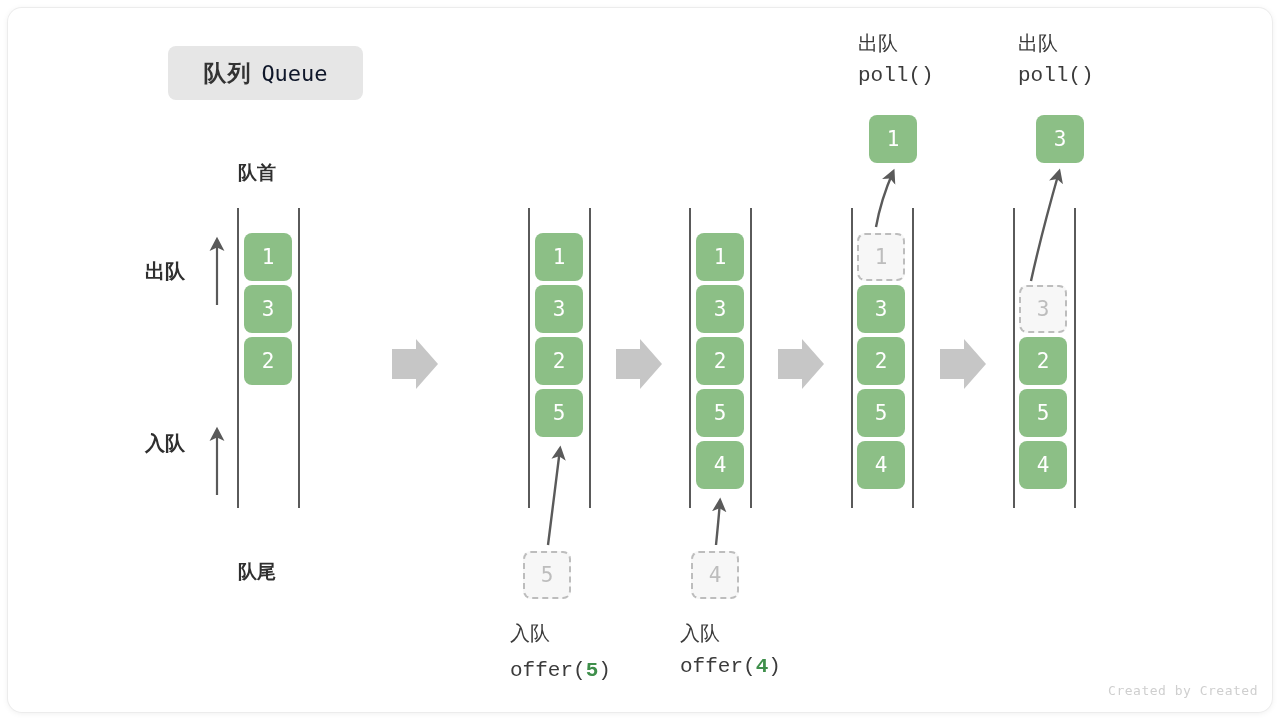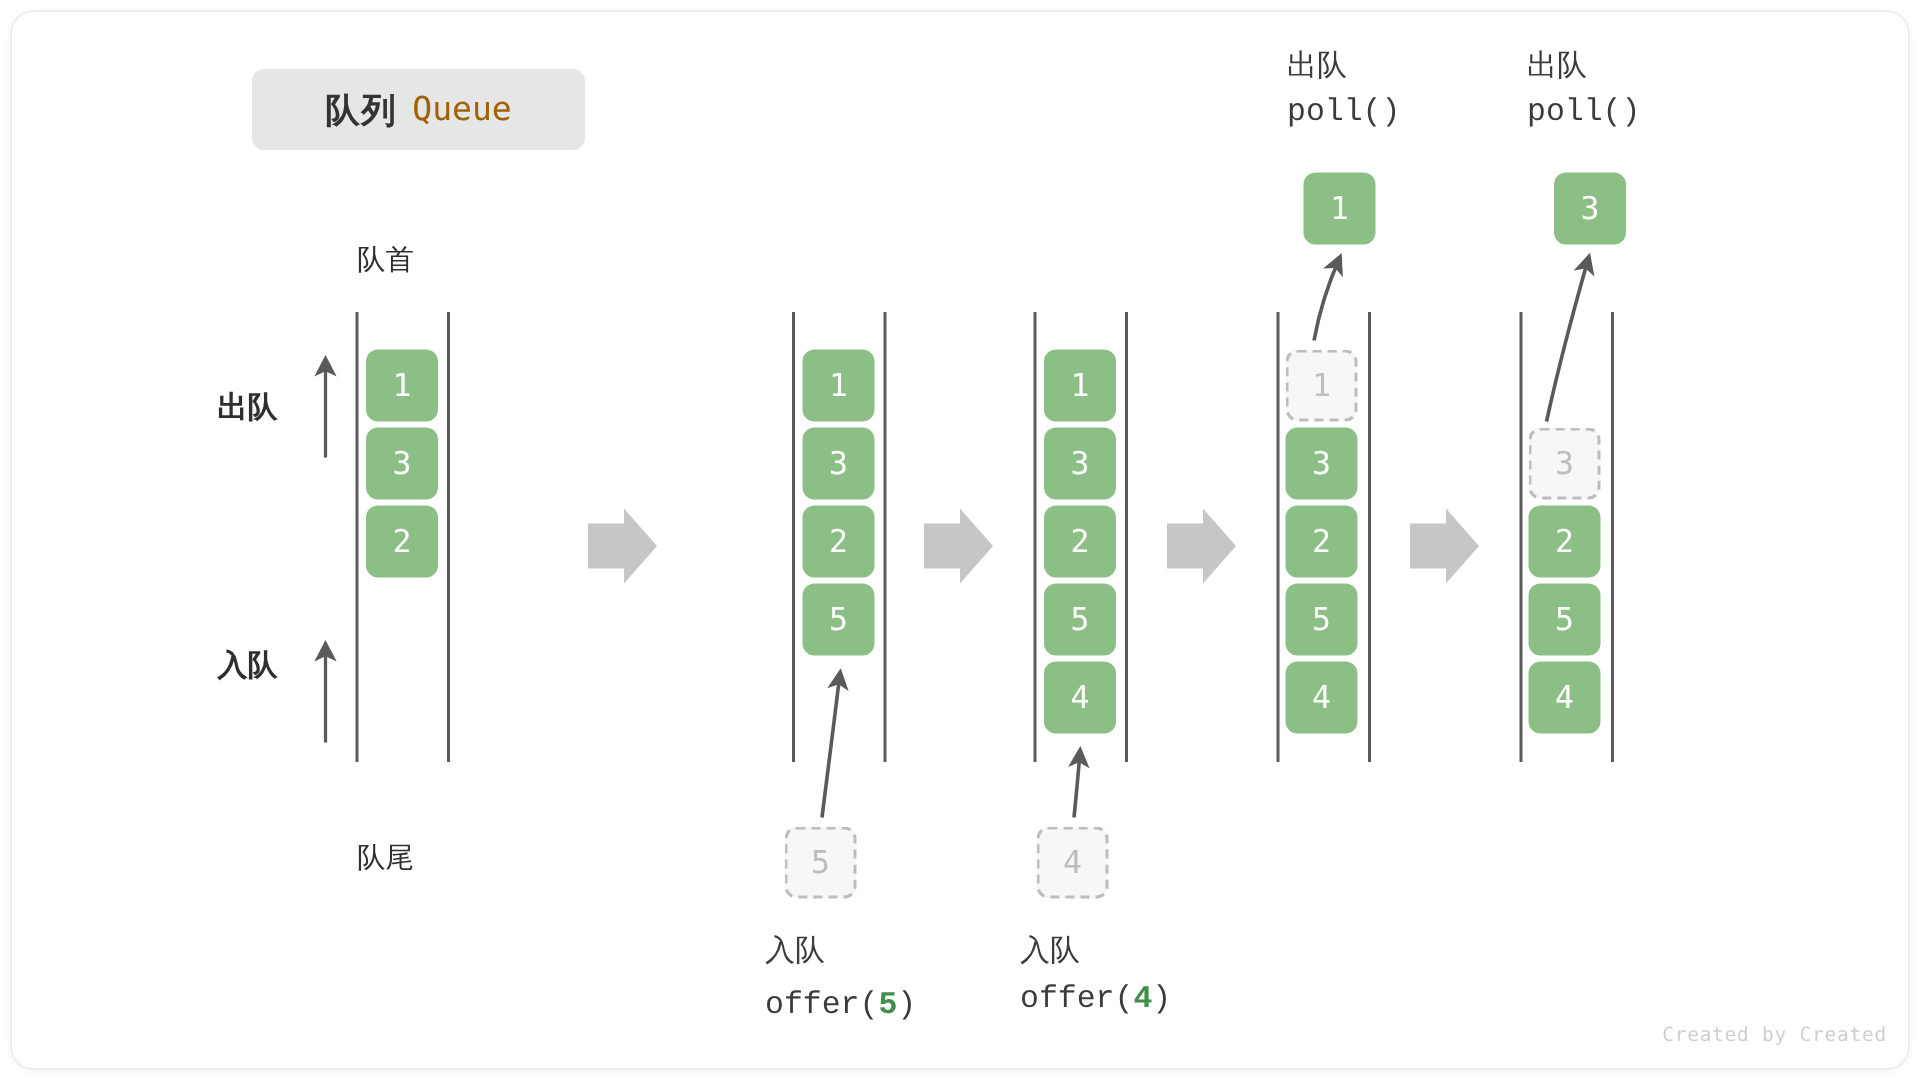--- a/index.html
+++ b/index.html
@@ -23,46 +23,46 @@
   #stage {
     position: absolute;
     left: 0; top: 0;
     width: 1280px; height: 720px;
   }
 
   
   #title-badge {
     position: absolute;
     left: 168px; top: 46px;
-    width: 222px; height: 54px;
+    width: 195px; height: 54px;
     background: #e6e6e6;
     border-radius: 8px;
     display: flex;
     align-items: center;
     justify-content: center;
     gap: 10px;
   }
   #title-badge .cn {
     font-size: 23px;
     font-weight: bold;
     color: #333333;
     letter-spacing: 1px;
   }
   #title-badge .en {
     font-family: "DejaVu Sans Mono", "Liberation Mono", monospace;
     font-size: 22px;
-    color: #a16207;
+    color: #0f172a;
   }
 
   
   .abs-text { position: absolute; white-space: pre; text-align: right; }
 
   .hdr-cn {
     font-size: 19px;
-    font-weight: normal;
+    font-weight: bold;
     color: #2f2f2f;
   }
 
   .lbl-cn {
     font-size: 20px;
     font-weight: bold;
     color: #2f2f2f;
   }
 
   .op-cn {

